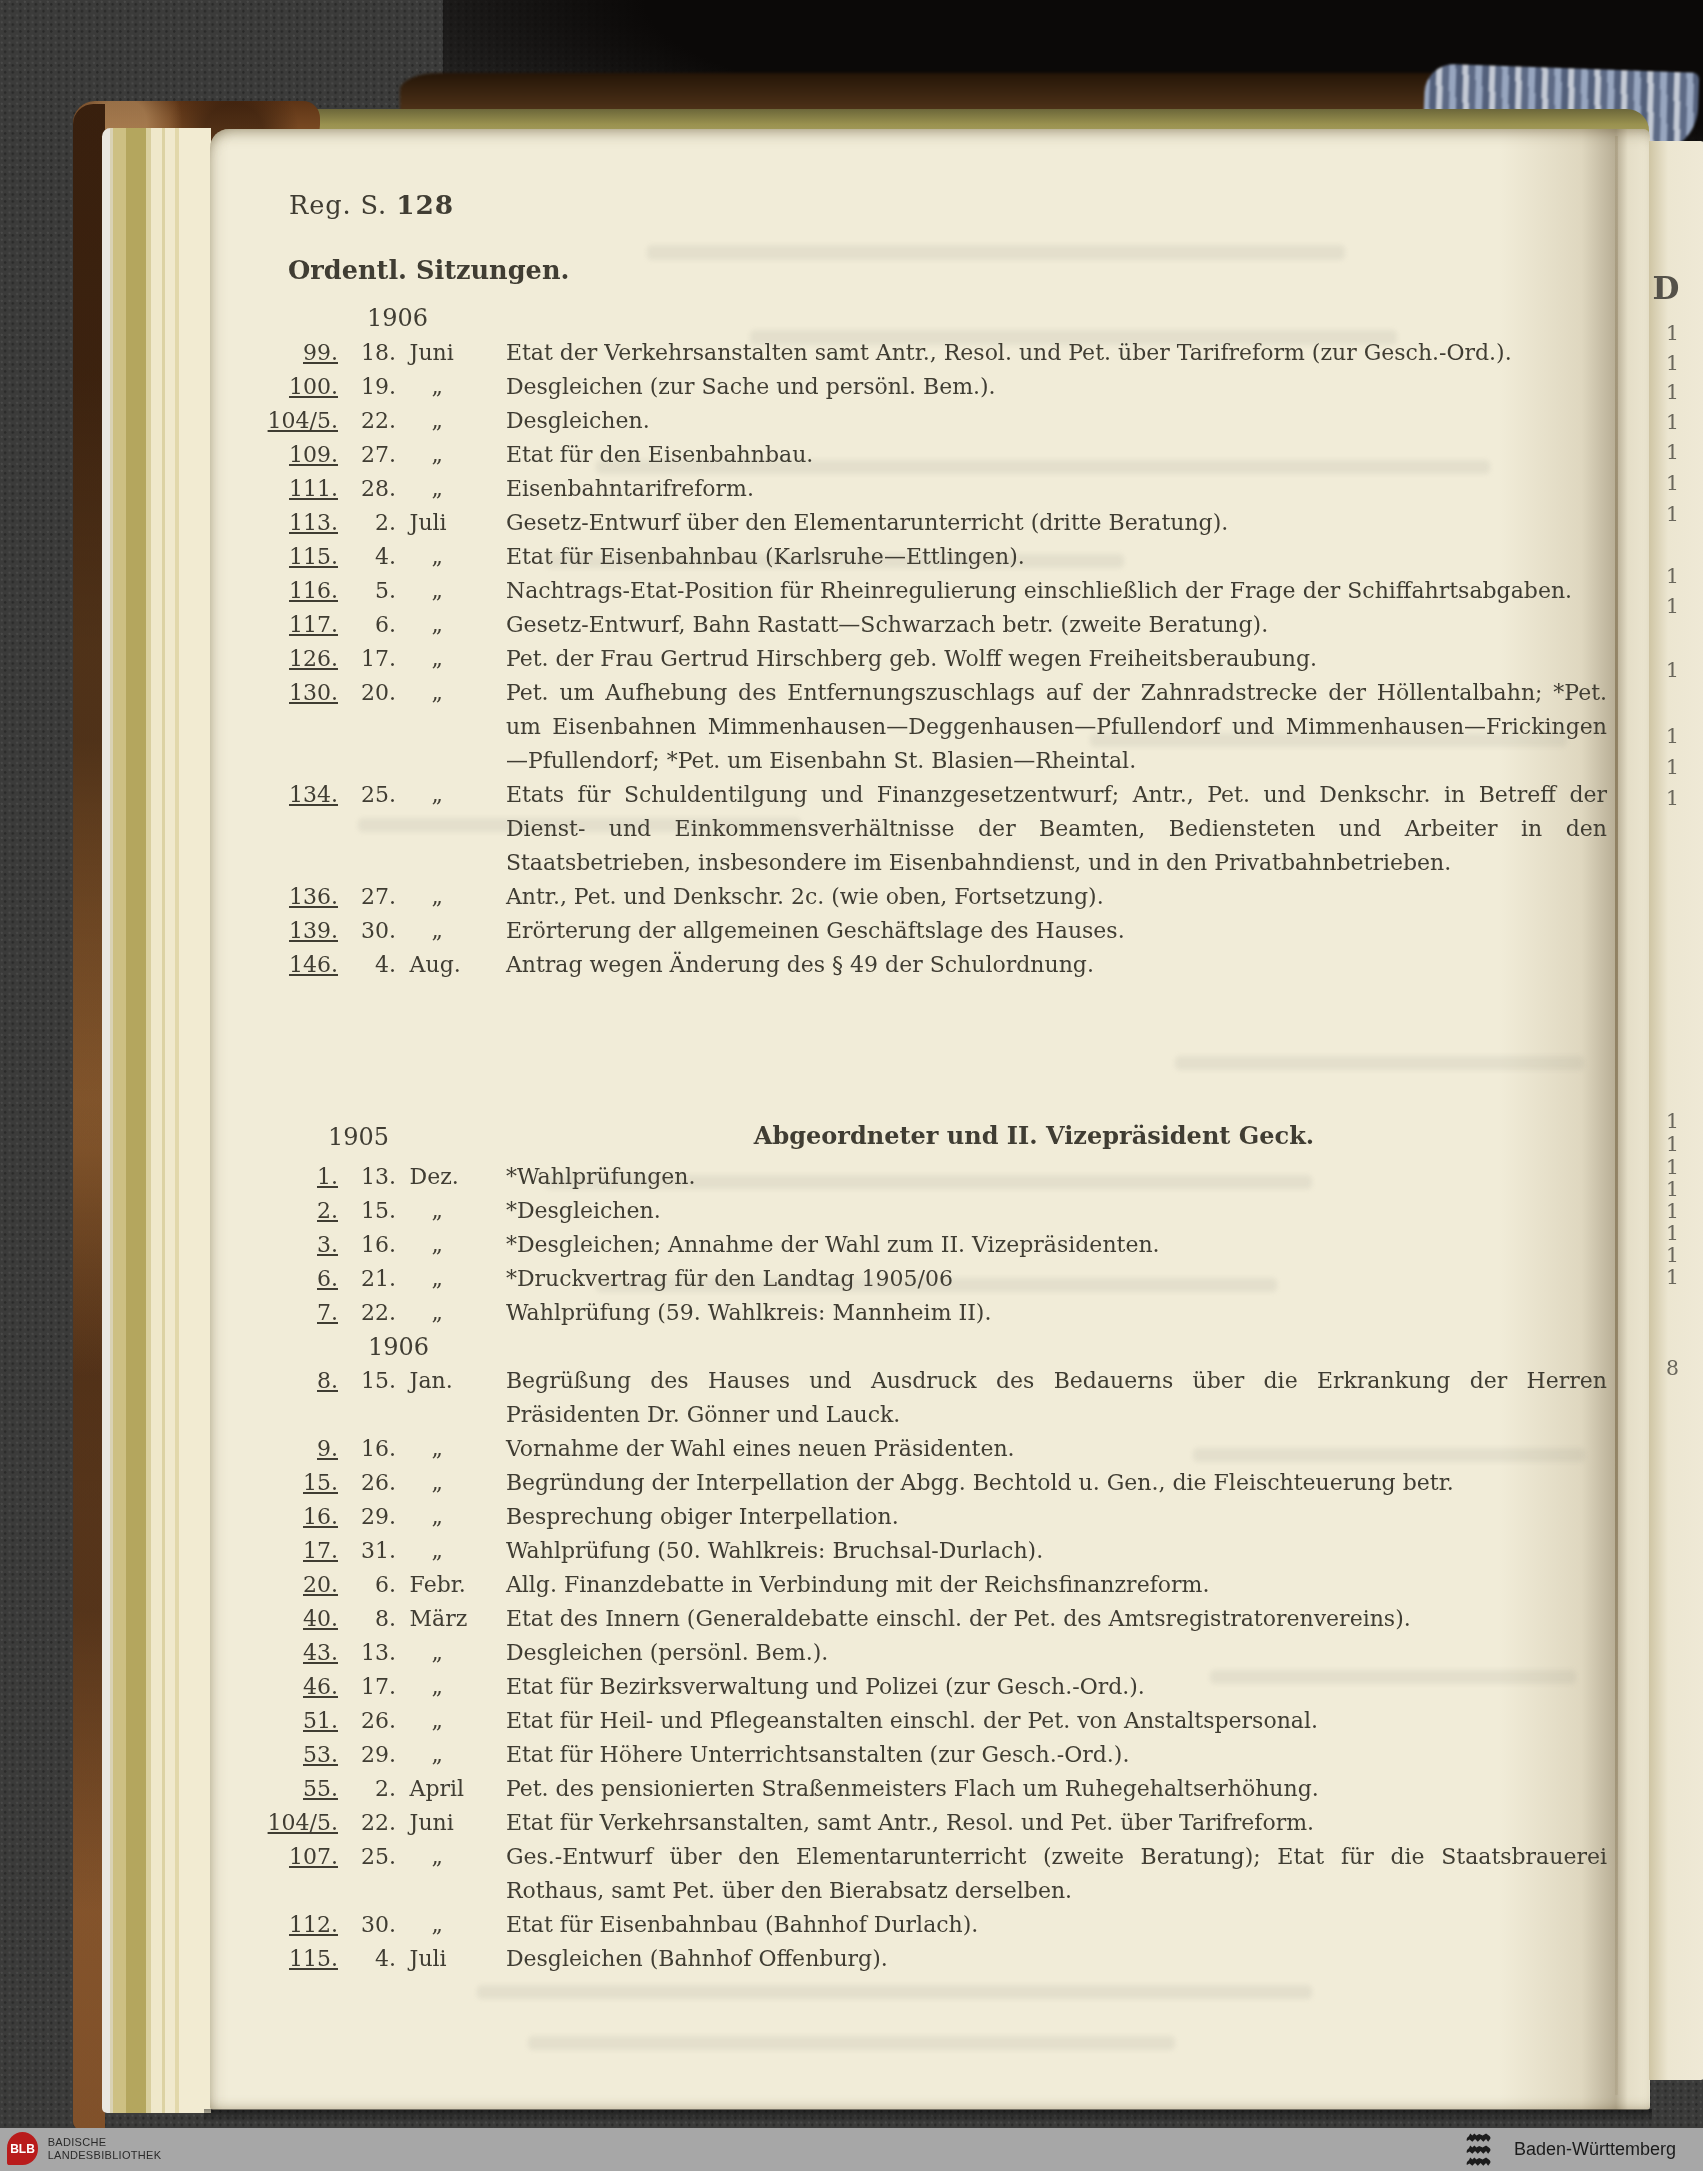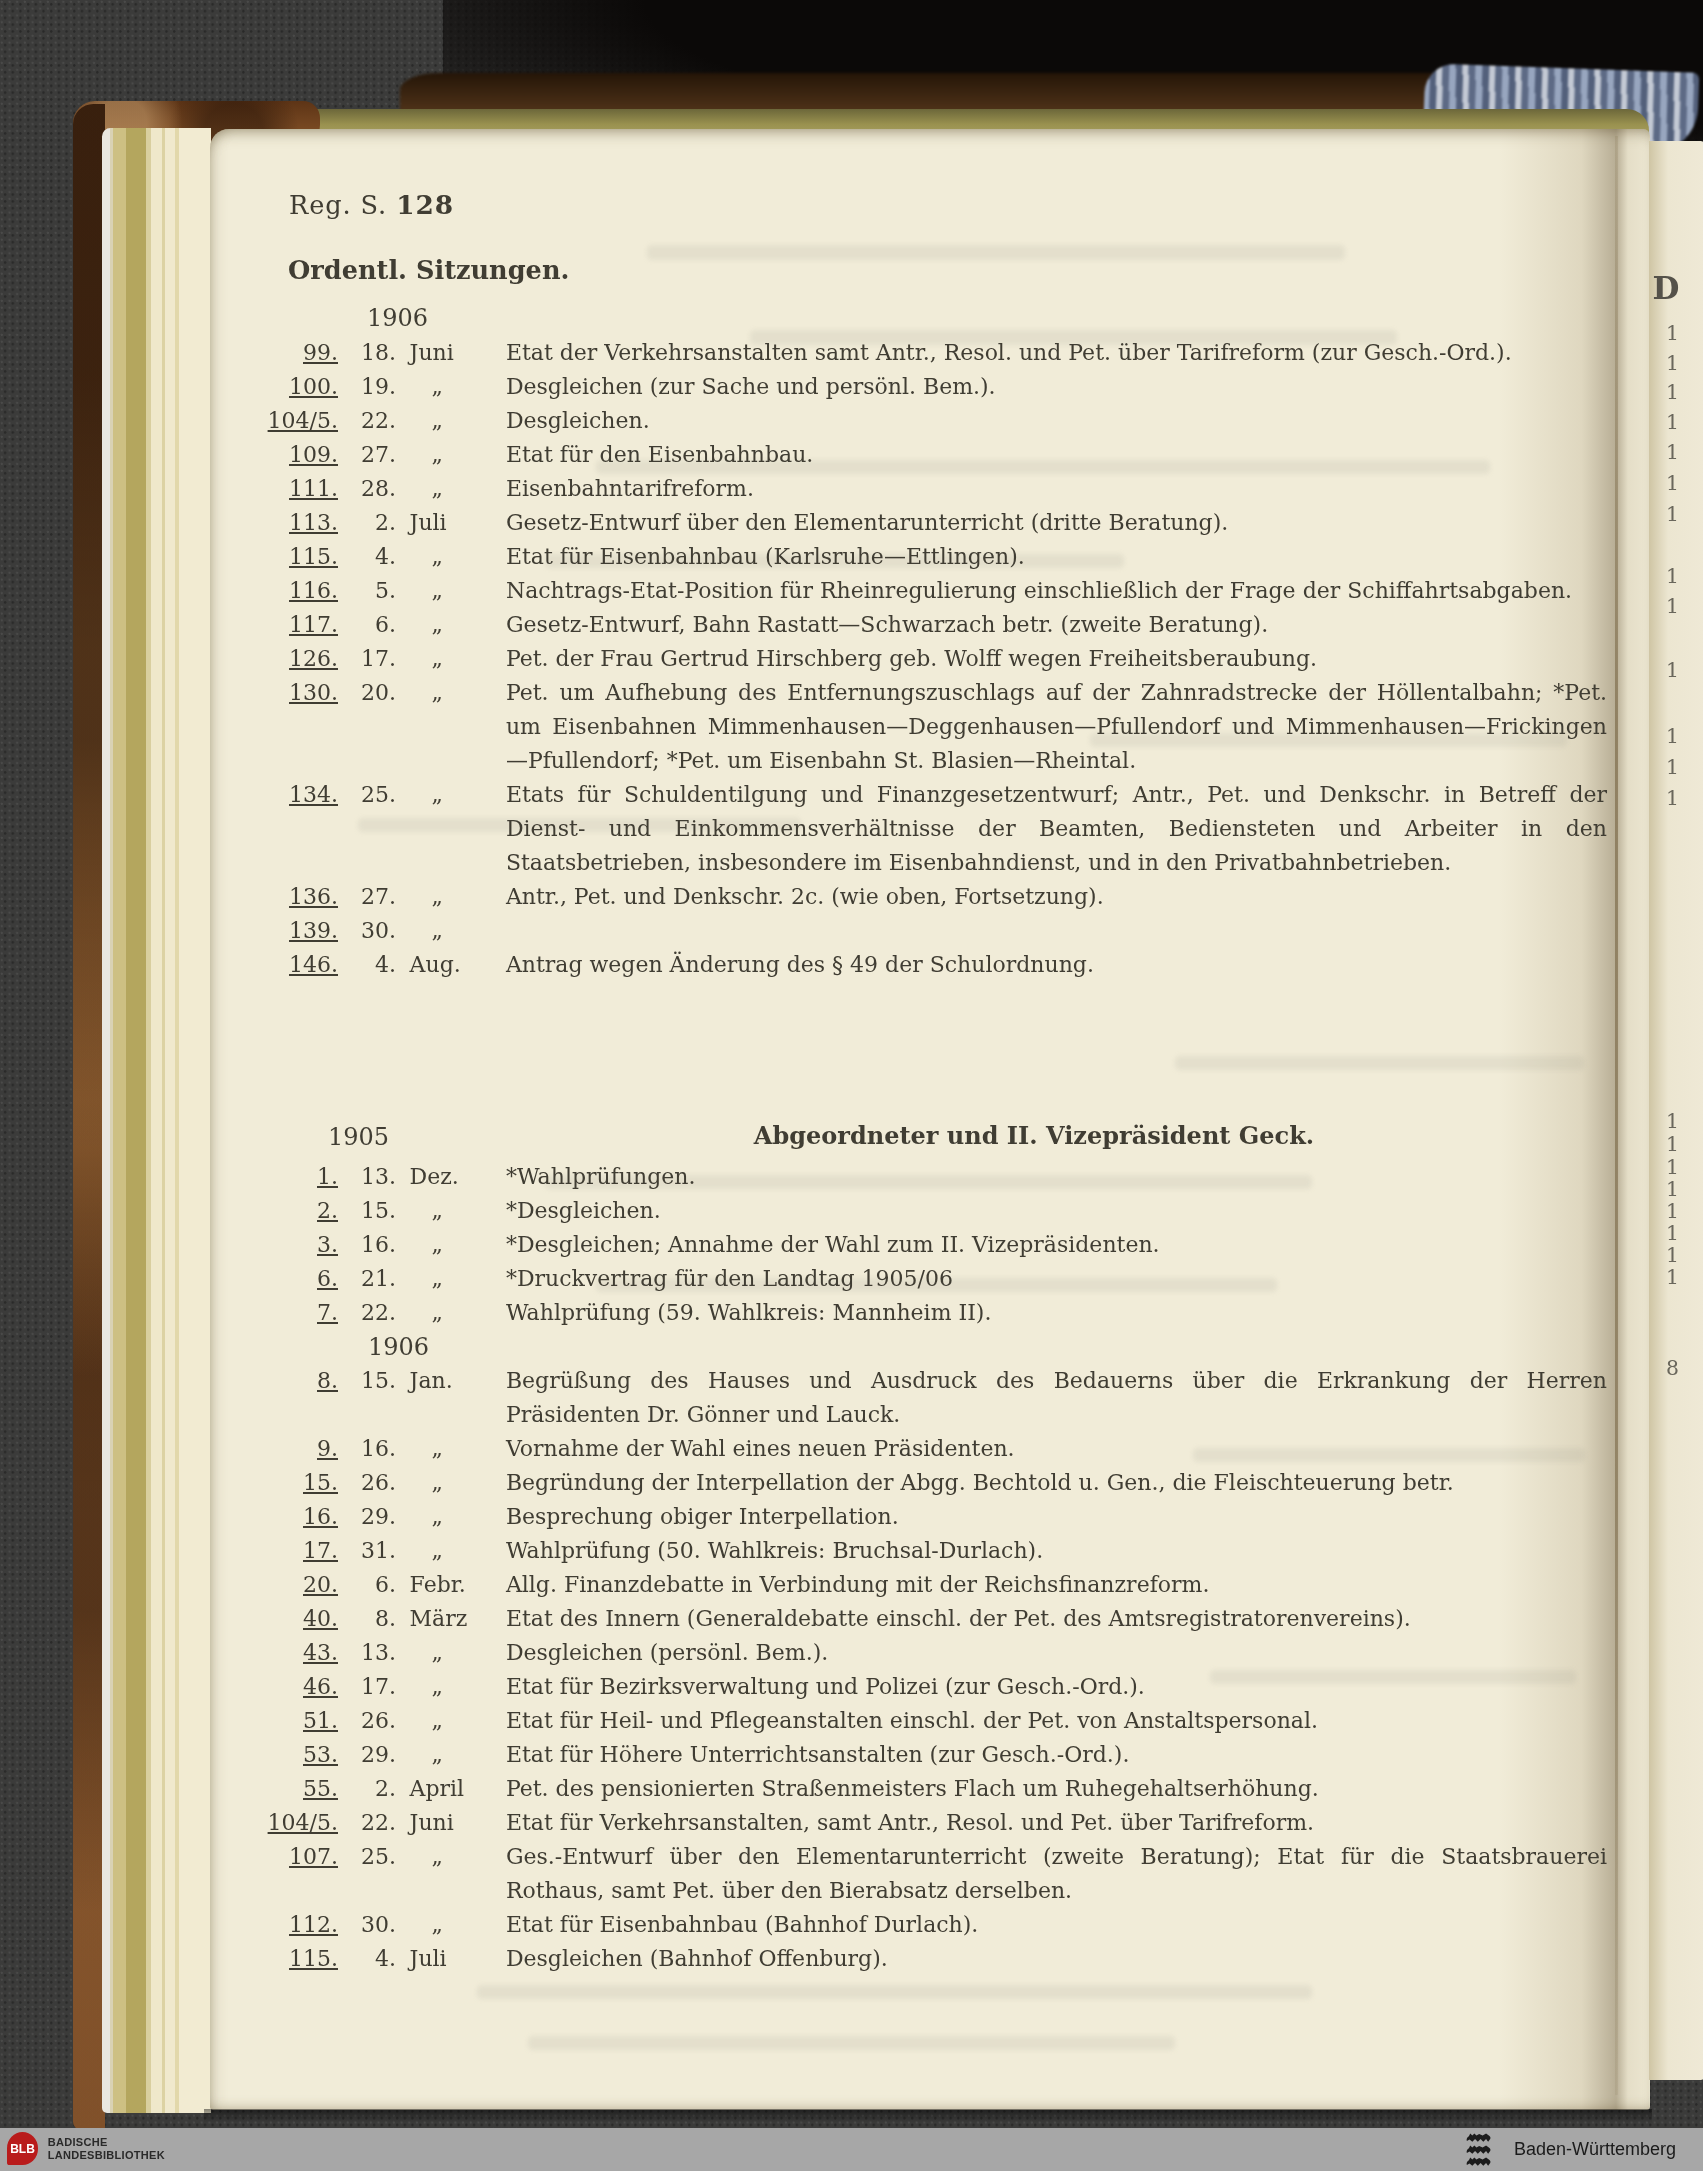--- a/index.html
+++ b/index.html
@@ -81,21 +81,21 @@
   .s2-year2{display:block;margin-left:115px;font-size:24px;line-height:34px;height:34px;}
   
   .edge-digit{position:absolute;left:17px;font-size:20.4px;color:#6a675c;font-family:"DejaVu Serif",serif;}
   .edge-glyph{position:absolute;left:3.4px;font-size:31px;color:#55524a;font-weight:bold;}
   
   .footer{position:absolute;left:0;top:2128px;width:1704px;height:43px;background:#a7a7a7;
     font-family:"Liberation Sans", sans-serif;}
   .blb-group{position:absolute;left:6.8px;top:4.3px;display:flex;align-items:center;}
   .blb-badge{width:31.5px;height:33px;background:#b91c1c;border-radius:50% 50% 50% 8%;
     color:#ffffff;font-weight:bold;font-size:12px;display:flex;align-items:center;justify-content:center;}
-  .blb-text{margin-left:9.4px;font-size:11px;font-weight:bold;color:#2a2a2a;line-height:12.8px;letter-spacing:0.3px;}
+  .blb-text{margin-left:9.4px;font-size:11px;font-weight:normal;color:#2a2a2a;line-height:12.8px;letter-spacing:0.3px;}
   .bw-group{position:absolute;right:28px;top:1.7px;height:40px;display:flex;align-items:center;gap:12px;}
   .lions{display:flex;flex-direction:column;gap:0.9px;margin-right:8.5px;}
   .bw-label{font-size:18px;color:#1b1b1b;}
 </style>
 </head>
 <body>
 
 <div class="scene">
 
   <div class="top-dark"></div>
@@ -209,20 +209,21 @@
         <div class="row">
           <span class="c-num">136.</span>
           <span class="c-day">27.</span>
           <span class="c-mon ditto">„</span>
           <span class="c-txt">Antr., Pet. und Denkschr. 2c. (wie oben, Fortsetzung).</span>
         </div>
         <div class="row">
           <span class="c-num">139.</span>
           <span class="c-day">30.</span>
           <span class="c-mon ditto">„</span>
+          <span class="c-txt">Erörterung der allgemeinen Geschäftslage des Hauses.</span>
         </div>
         <div class="row">
           <span class="c-num">146.</span>
           <span class="c-day">4.</span>
           <span class="c-mon">Aug.</span>
           <span class="c-txt">Antrag wegen Änderung des § 49 der Schulordnung.</span>
         </div>
       </div>
 
     <div class="tablewrap" style="top:992px;">

